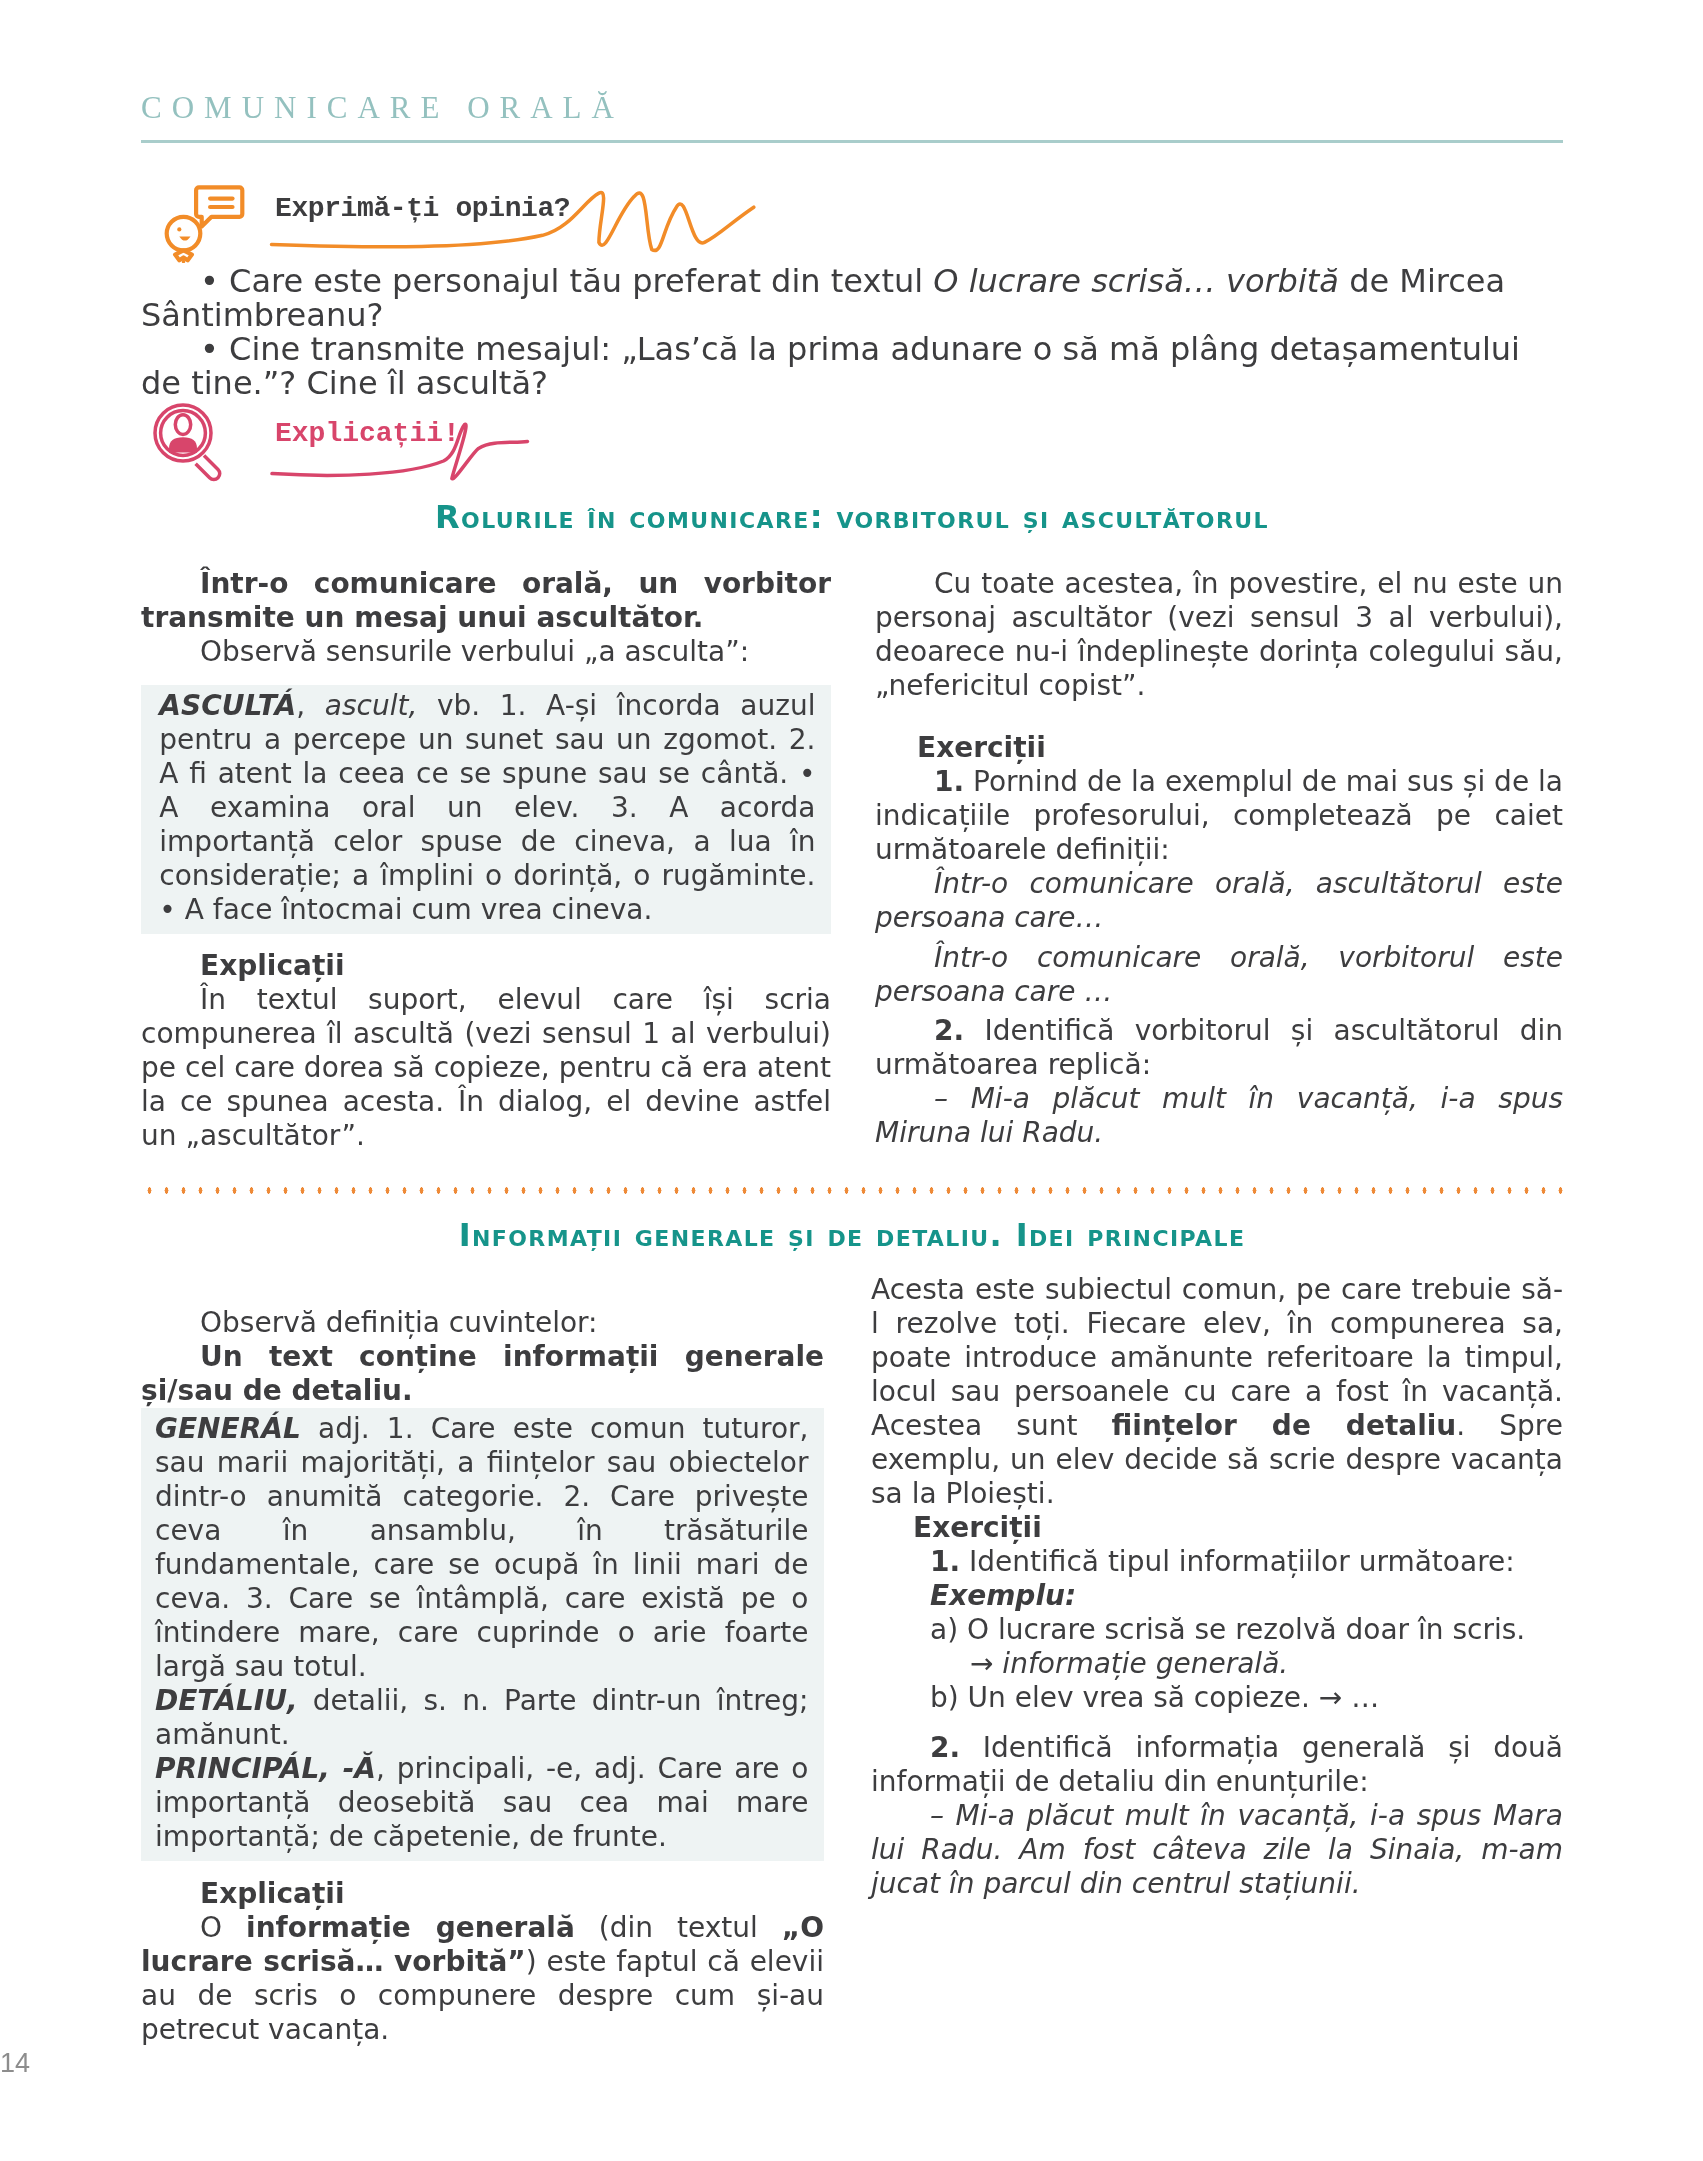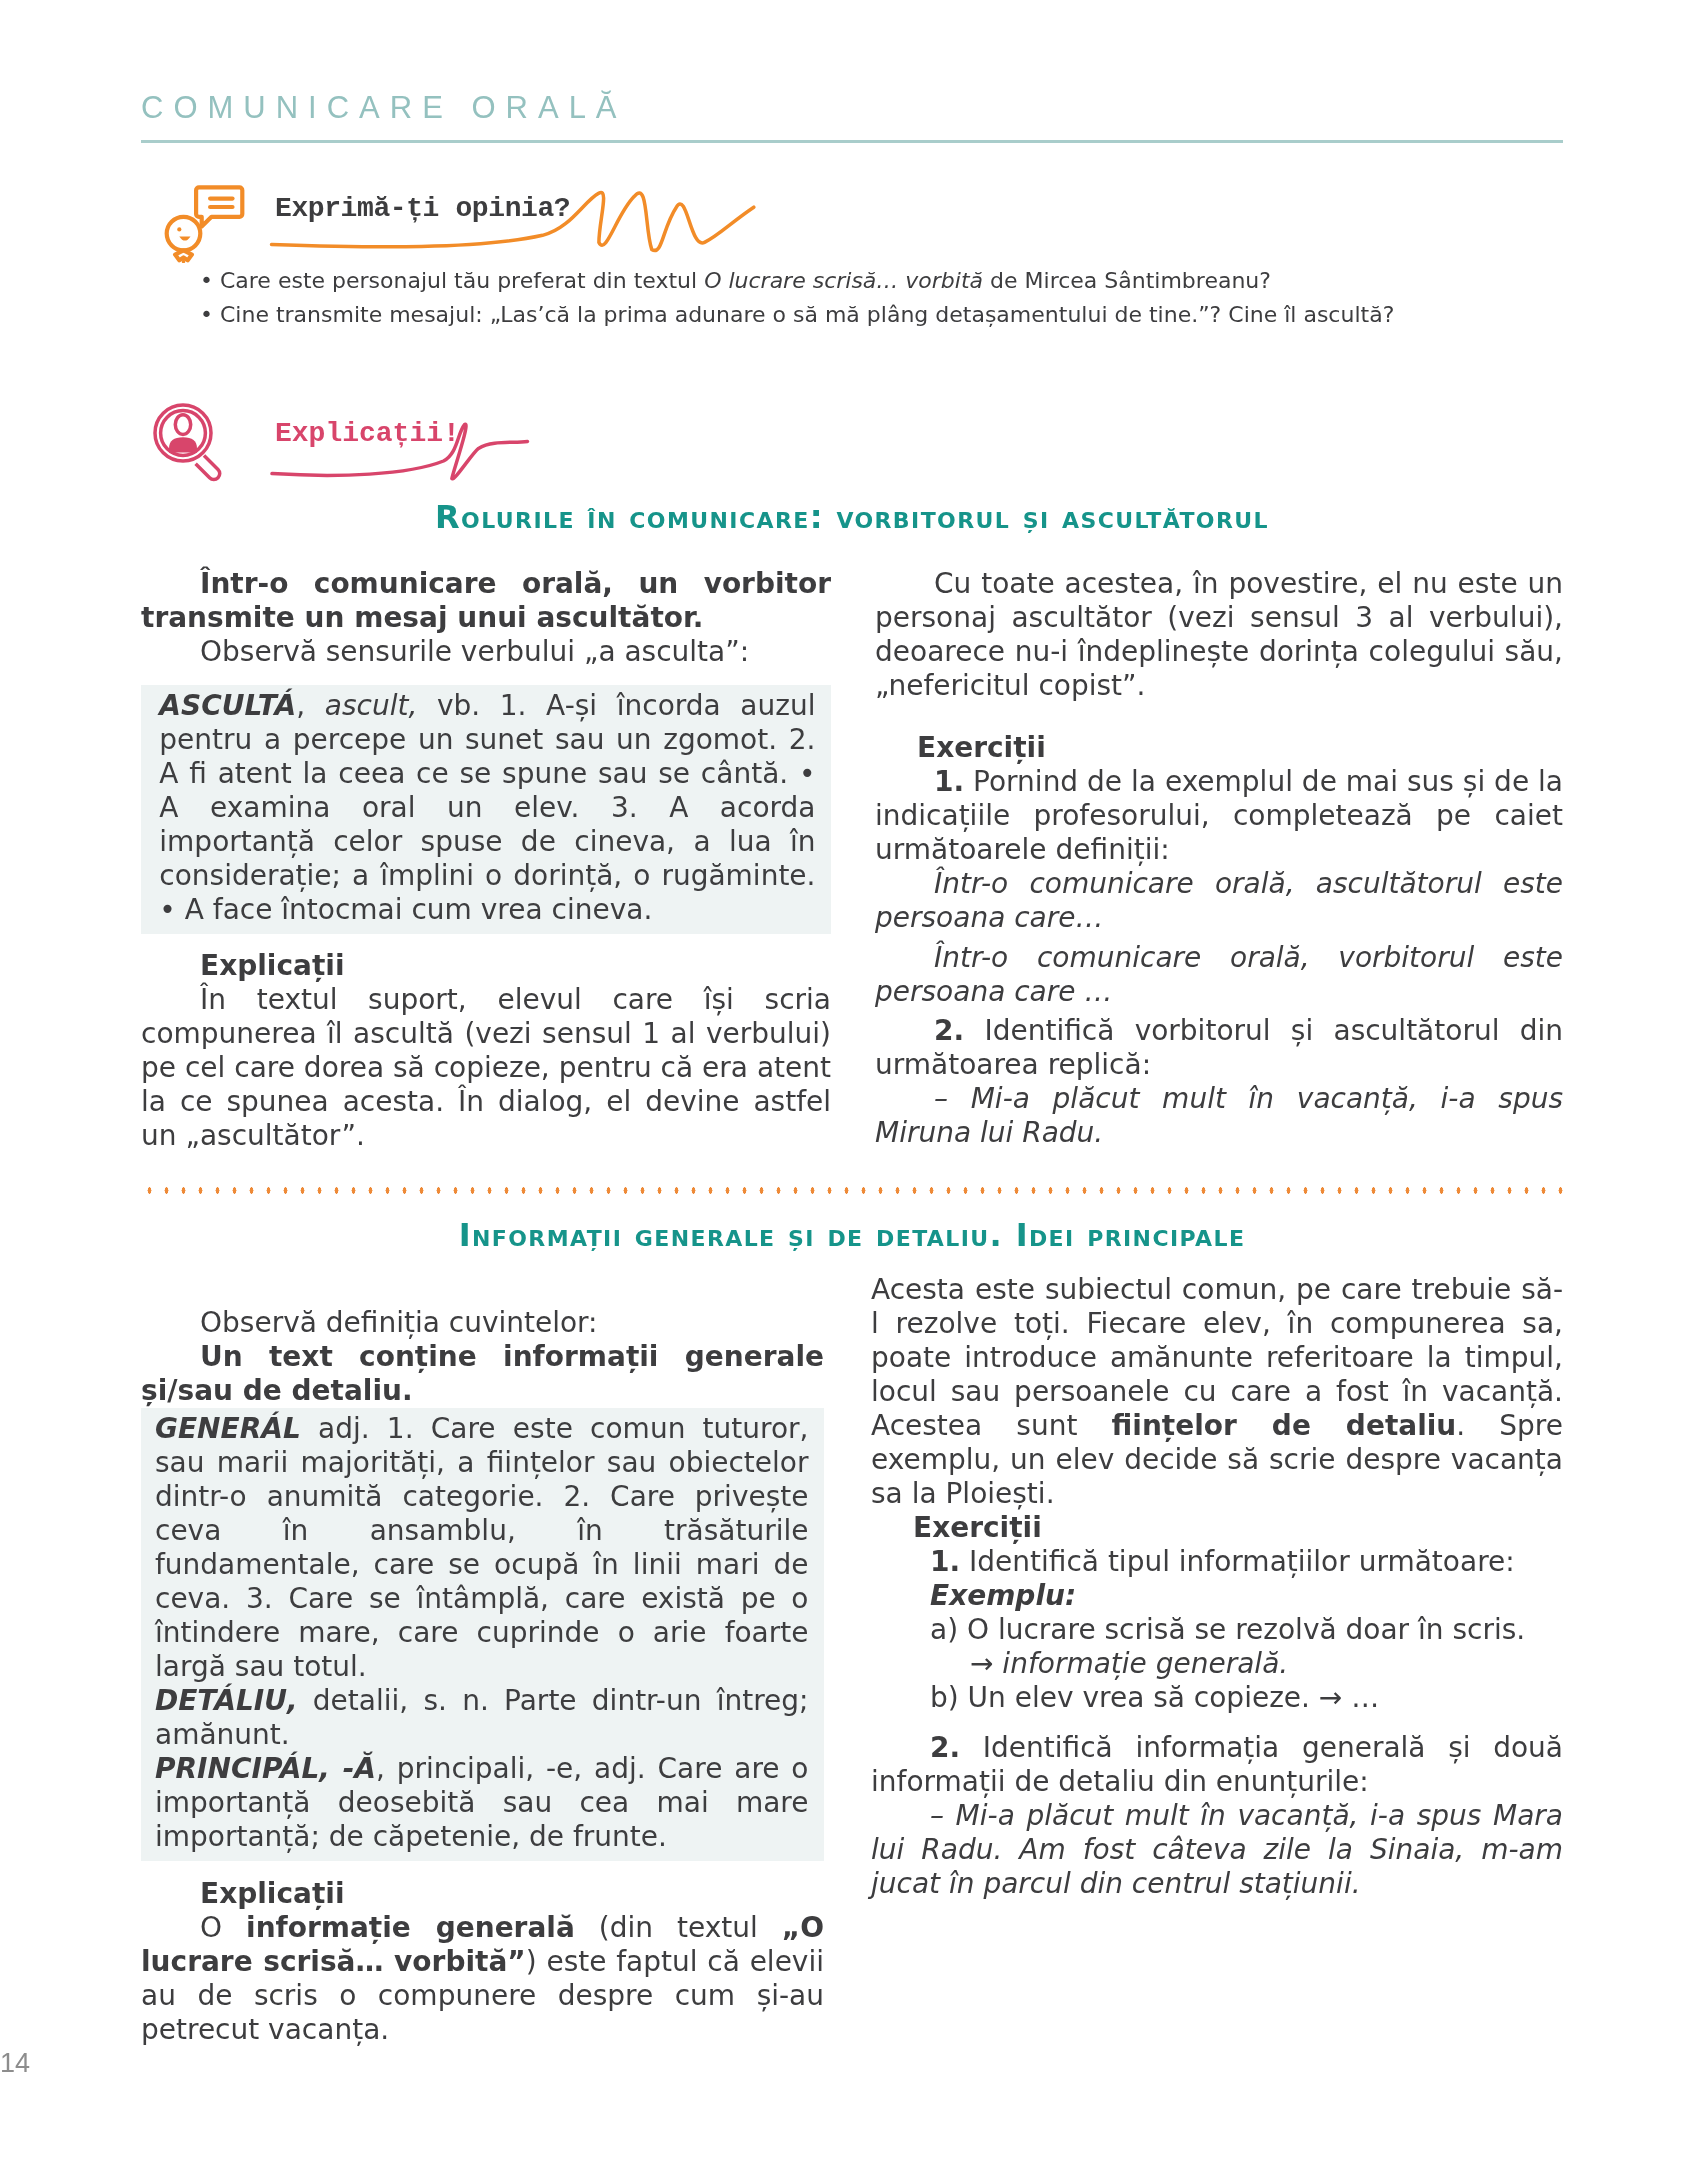--- a/index.html
+++ b/index.html
@@ -2,30 +2,30 @@
 <html style="font-size:11.3px"><head>
 <meta charset="utf-8">
 <style>
   html, body { margin: 0; padding: 0; background: #ffffff; }
   body { width: 1704px; height: 2161px; position: relative; overflow: hidden;
          font-family: "DejaVu Sans", sans-serif; color: #3d3d3f; }
   .page { position: absolute; left: 0; top: 0; width: 1704px; height: 2161px; }
 
   
   .run-header { position: absolute; left: 141px; top: 90px; font-size: 31px; letter-spacing: 10px;
-                color: #94c1bf; font-family: Liberation Sans, sans-serif; font-weight: normal; }
+                color: #94c1bf; font-family: Liberation Serif, serif; font-weight: normal; }
   .run-rule { position: absolute; left: 141px; top: 140px; width: 1422px; height: 2.8px; background: #a9cdcb; }
 
   
   .badge { position: absolute; display: flex; align-items: center; }
   .badge-icon { position: absolute; }
   .badge-label { position: absolute; font-weight: bold; font-family: Liberation Mono, monospace; }
   .opinion .badge-label { left: 127px; top: 21px; font-size: 28px; color: #3d3d3f; letter-spacing: -0.4px; }
   .discover .badge-label { left: 127px; top: 27px; font-size: 28px; color: #d8456b; }
-  .q-block { position: absolute; left: 141px; top: 264px; width: 1422px; font-size: 22px; line-height: 34px; }
+  .q-block { position: absolute; left: 141px; top: 264px; width: 1422px; font-size: 32px; line-height: 34px; }
   .q-block p { margin: 0; text-indent: 59px; }
 
   .section-title { position: absolute; left: 0; width: 1704px; text-align: center;
                    color: #16948a; font-weight: bold; font-size: 32px; letter-spacing: 1.4px;
                    font-variant: small-caps; font-family: "DejaVu Sans", sans-serif; }
 
   .col { position: absolute; font-size: 28px; line-height: 34px; }
   .col p { margin: 0; text-align: justify; }
   .col .ind { text-indent: 59px; }
   .col .ind2 { text-indent: 42px; }

